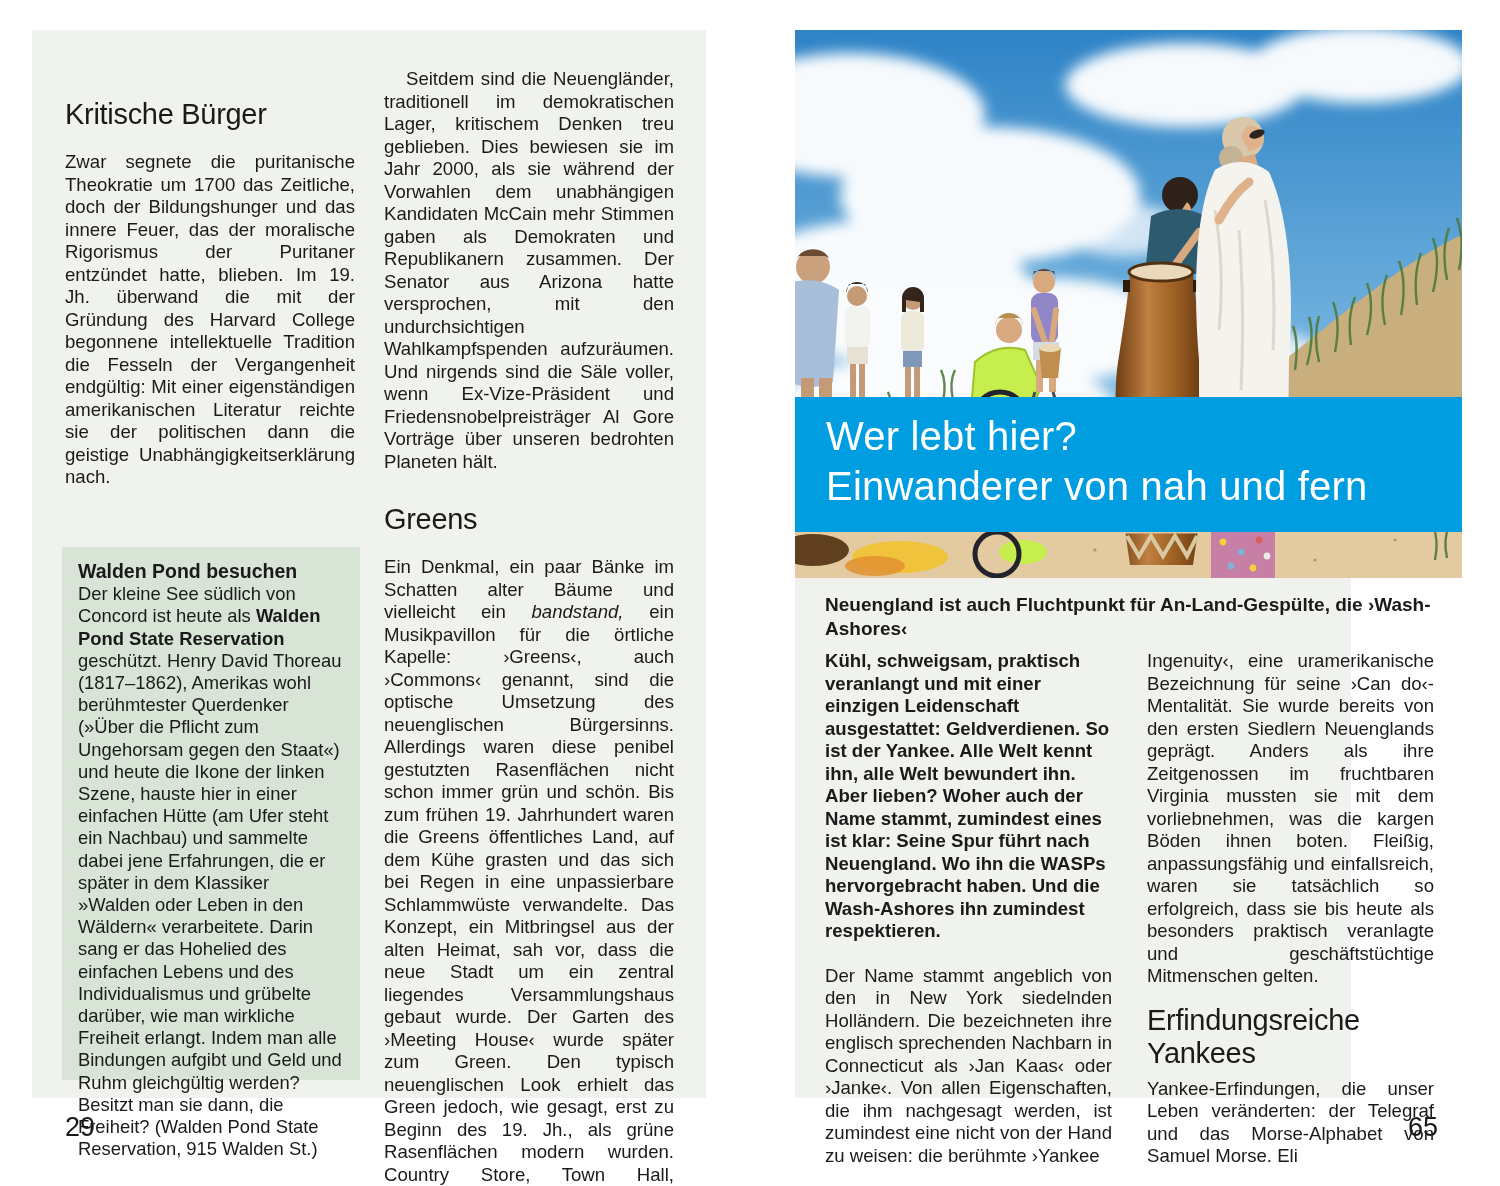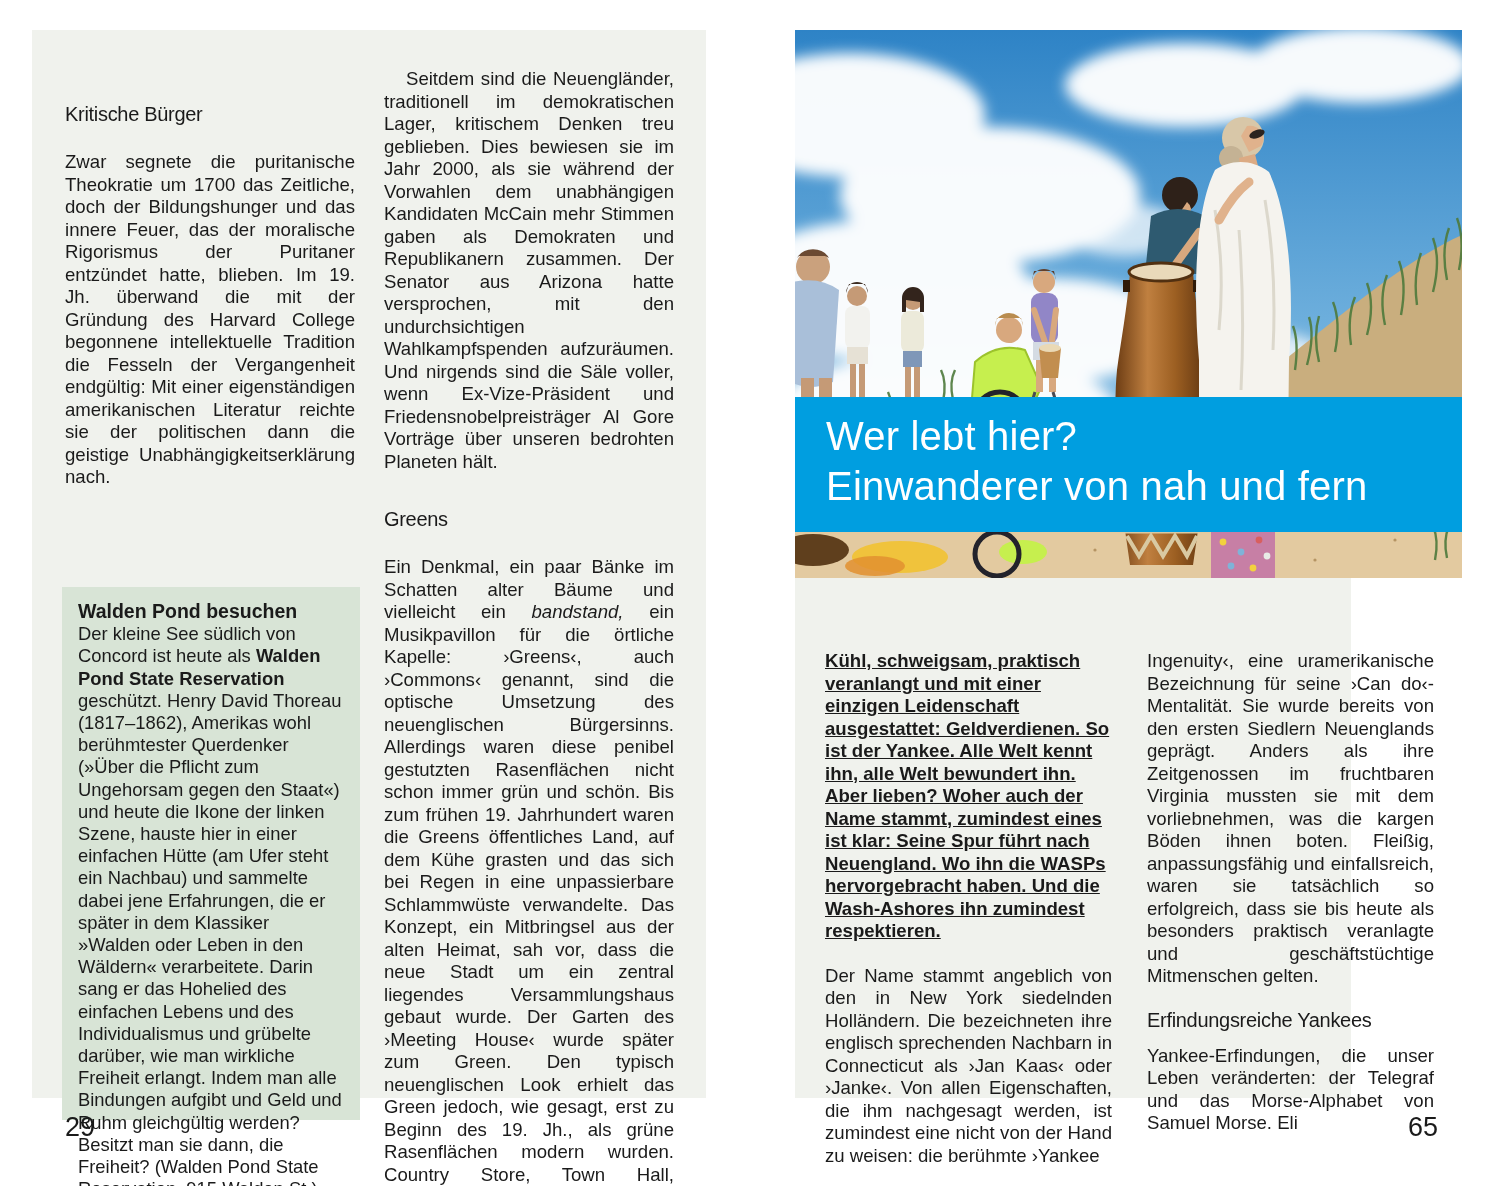--- a/index.html
+++ b/index.html
@@ -9,58 +9,58 @@
     -webkit-font-smoothing:antialiased;
   }
   .page{position:absolute;top:30px;height:1068px;}
   #left-page{left:32px;width:674px;}
   #right-page{left:795px;width:556px;}
 
   .col{position:absolute;width:290px;font-size:18.6px;line-height:22.5px;
        text-align:justify;hyphens:auto;-webkit-hyphens:auto;}
   .para{margin:0 0 0 0;}
   .para + .para{margin-top:22px;}
-  .section-heading{font-size:20px;line-height:33px;font-weight:400;
+  .section-heading{font-size:29px;line-height:33px;font-weight:400;
        letter-spacing:-0.3px;text-align:left;margin:30px 0 20px 0;hyphens:none;}
   .indent-first{text-indent:22px;}
 
   
   .info-box{position:absolute;left:30px;top:517px;width:266px;height:507px;
        padding:13px 16px;font-size:18.4px;line-height:22.2px;text-align:left;hyphens:auto;}
   .info-box .box-title{font-weight:700;font-size:19.5px;margin:0 0 1px 0;}
 
   
   .photo-wrap{position:absolute;left:0;top:0;width:667px;height:548px;overflow:hidden;}
   .band{position:absolute;left:0;top:367px;width:667px;height:135px;z-index:2;}
   .band-title{padding:14px 0 0 31px;color:#ffffff;font-size:40px;line-height:50px;
        font-weight:300;letter-spacing:0.2px;}
   .caption{position:absolute;left:30px;top:563px;width:612px;font-weight:700;
        font-size:19px;line-height:24px;text-align:left;}
 
   .rcol{position:absolute;top:620px;width:287px;font-size:18.6px;line-height:22.5px;
        text-align:justify;hyphens:auto;-webkit-hyphens:auto;}
   #r-col1{left:30px;}
   #r-col2{left:352px;}
-  .intro-bold{font-weight:700;text-align:left;hyphens:none;text-decoration:underline;}
+  .intro-bold{font-weight:700;text-align:left;hyphens:none;}
 
   .page-number{position:absolute;top:1112px;font-size:27px;line-height:30px;}
   #pagenum-left{left:65px;}
   #pagenum-right{left:1392px;width:46px;text-align:right;}
 </style>
 </head>
 <body>
 
 <div class="page" id="left-page" style="background-color: rgb(240, 242, 237);">
 
   <div class="col" style="left:33px;top:38px;">
     <h2 class="section-heading">Kritische Bürger</h2>
     <p class="para">Zwar segnete die puritanische Theokratie um 1700 das Zeitliche, doch der Bildungshunger und das innere Feuer, das der moralische Rigorismus der Puritaner entzündet hatte, blieben. Im 19. Jh. überwand die mit der Gründung des Harvard College begonnene intellektuelle Tradition die Fesseln der Vergangenheit endgültig: Mit einer eigenständigen amerikanischen Literatur reichte sie der politischen dann die geistige Unabhängigkeitserklärung nach.</p>
   </div>
 
-  <div class="info-box" style="background-color: rgb(216, 228, 214); margin-top: 40px;">
+  <div class="info-box" style="background-color: rgb(216, 228, 214);">
     <div class="box-title">Walden Pond besuchen</div>
     <div><span>Der kleine See südlich von Concord ist heute als </span><span style="font-weight: 700;">Walden Pond State Reservation</span><span> geschützt. Henry David Thoreau (1817–1862), Amerikas wohl berühmtester Querdenker (»Über die Pflicht zum Ungehorsam gegen den Staat«) und heute die Ikone der linken Szene, hauste hier in einer einfachen Hütte (am Ufer steht ein Nachbau) und sammelte dabei jene Erfahrungen, die er später in dem Klassiker »Walden oder Leben in den Wäldern« verarbeitete. Darin sang er das Hohelied des einfachen Lebens und des Individualismus und grübelte darüber, wie man wirkliche Freiheit erlangt. Indem man alle Bindungen aufgibt und Geld und Ruhm gleichgültig werden? Besitzt man sie dann, die Freiheit? (Walden Pond State Reservation, 915 Walden St.)</span></div>
   </div>
 
   <div class="col" style="left:352px;top:38px;">
     <p class="para indent-first">Seitdem sind die Neuengländer, traditionell im demokratischen Lager, kritischem Denken treu geblieben. Dies bewiesen sie im Jahr 2000, als sie während der Vorwahlen dem unabhängigen Kandidaten McCain mehr Stimmen gaben als Demokraten und Republikanern zusammen. Der Senator aus Arizona hatte versprochen, mit den undurchsichtigen Wahlkampfspenden aufzuräumen. Und nirgends sind die Säle voller, wenn Ex-Vize-Präsident und Friedensnobelpreisträger Al Gore Vorträge über unseren bedrohten Planeten hält.</p>
     <h2 class="section-heading">Greens</h2>
     <p class="para"><span>Ein Denkmal, ein paar Bänke im Schatten alter Bäume und vielleicht ein </span><span style="font-style: italic;">bandstand,</span><span> ein Musikpavillon für die örtliche Kapelle: ›Greens‹, auch ›Commons‹ genannt, sind die optische Umsetzung des neuenglischen Bürgersinns. Allerdings waren diese penibel gestutzten Rasenflächen nicht schon immer grün und schön. Bis zum frühen 19. Jahrhundert waren die Greens öffentliches Land, auf dem Kühe grasten und das sich bei Regen in eine unpassierbare Schlammwüste verwandelte. Das Konzept, ein Mitbringsel aus der alten Heimat, sah vor, dass die neue Stadt um ein zentral liegendes Versammlungshaus gebaut wurde. Der Garten des ›Meeting House‹ wurde später zum Green. Den typisch neuenglischen Look erhielt das Green jedoch, wie gesagt, erst zu Beginn des 19. Jh., als grüne Rasenflächen modern wurden. Country Store, Town Hall, repräsentative Bürgerhäuser und der obligatorische Country Inn kamen alsbald hinzu – und schufen das heute so berühmte neuenglische Postkartenidyll.</span></p>
   </div>
 </div>
@@ -223,20 +223,21 @@
     </svg>
 
     <div class="band" style="background-color: rgb(0, 158, 224);">
       <div class="band-title">
         <div>Wer lebt hier?</div>
         <div>Einwanderer von nah und fern</div>
       </div>
     </div>
   </div>
 
+  <div class="caption">Neuengland ist auch Fluchtpunkt für An-Land-Gespülte, die ›Wash-Ashores‹</div>
 
   <div class="rcol" id="r-col1">
     <p class="para intro-bold">Kühl, schweigsam, praktisch veranlangt und mit einer einzigen Leidenschaft ausgestattet: Geldverdienen. So ist der Yankee. Alle Welt kennt ihn, alle Welt bewundert ihn. Aber lieben? Woher auch der Name stammt, zumindest eines ist klar: Seine Spur führt nach Neuengland. Wo ihn die WASPs hervorgebracht haben. Und die Wash-Ashores ihn zumindest respektieren.</p>
     <p class="para">Der Name stammt angeblich von den in New York siedelnden Holländern. Die bezeichneten ihre englisch sprechenden Nachbarn in Connecticut als ›Jan Kaas‹ oder ›Janke‹. Von allen Eigenschaften, die ihm nachgesagt werden, ist zumindest eine nicht von der Hand zu weisen: die berühmte ›Yankee</p>
   </div>
 
   <div class="rcol" id="r-col2">
     <p class="para">Ingenuity‹, eine uramerikanische Bezeichnung für seine ›Can do‹-Mentalität. Sie wurde bereits von den ersten Siedlern Neuenglands geprägt. Anders als ihre Zeitgenossen im fruchtbaren Virginia mussten sie mit dem vorliebnehmen, was die kargen Böden ihnen boten. Fleißig, anpassungsfähig und einfallsreich, waren sie tatsächlich so erfolgreich, dass sie bis heute als besonders praktisch veranlagte und geschäftstüchtige Mitmenschen gelten.</p>
     <h2 class="section-heading" style="margin-top:16px;margin-bottom:8px;">Erfindungsreiche Yankees</h2>
     <p class="para">Yankee-Erfindungen, die unser Leben veränderten: der Telegraf und das Morse-Alphabet von Samuel Morse. Eli</p>

